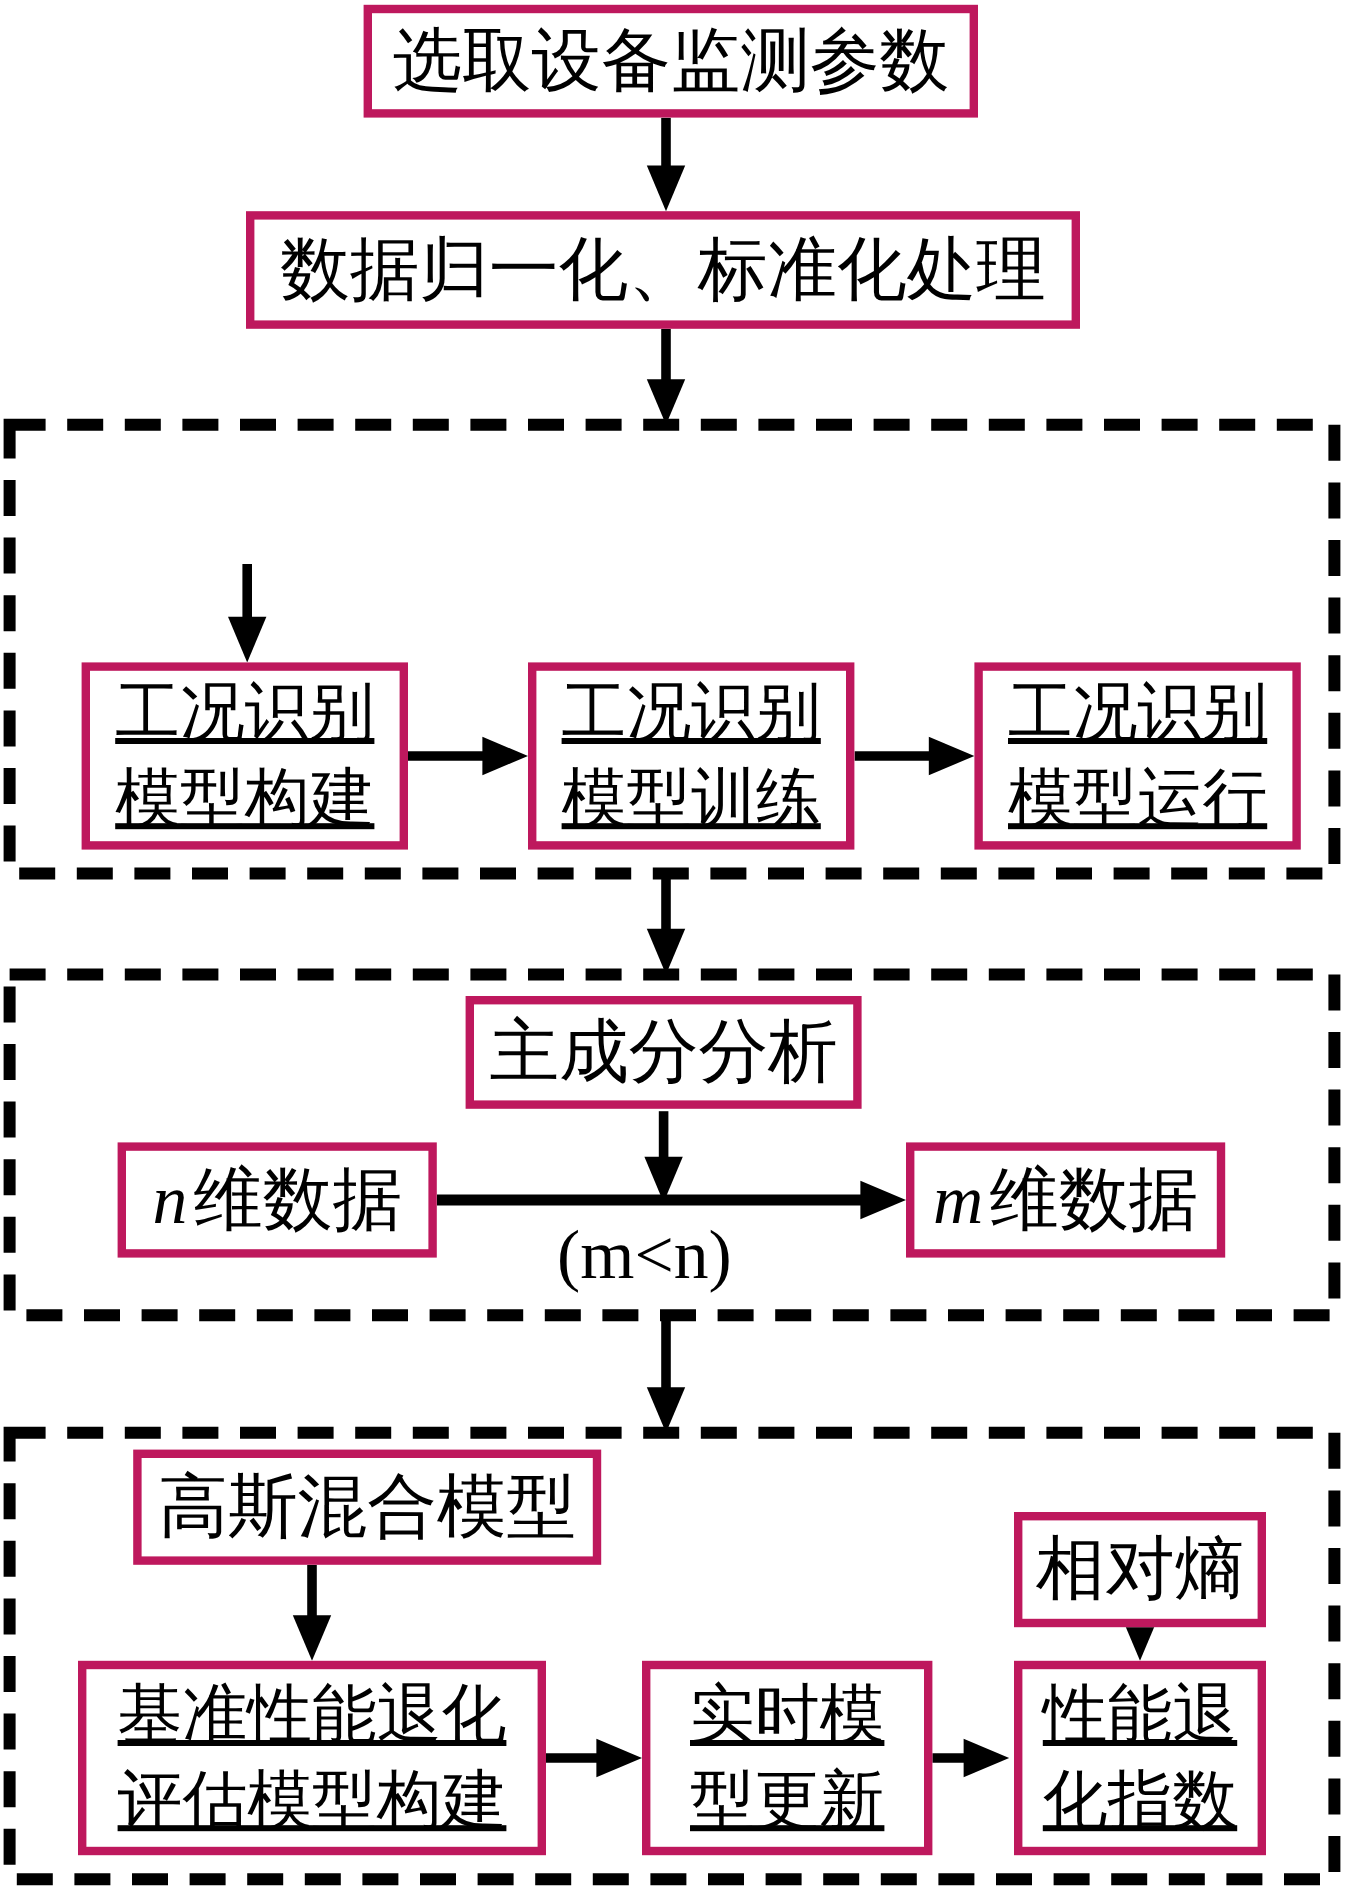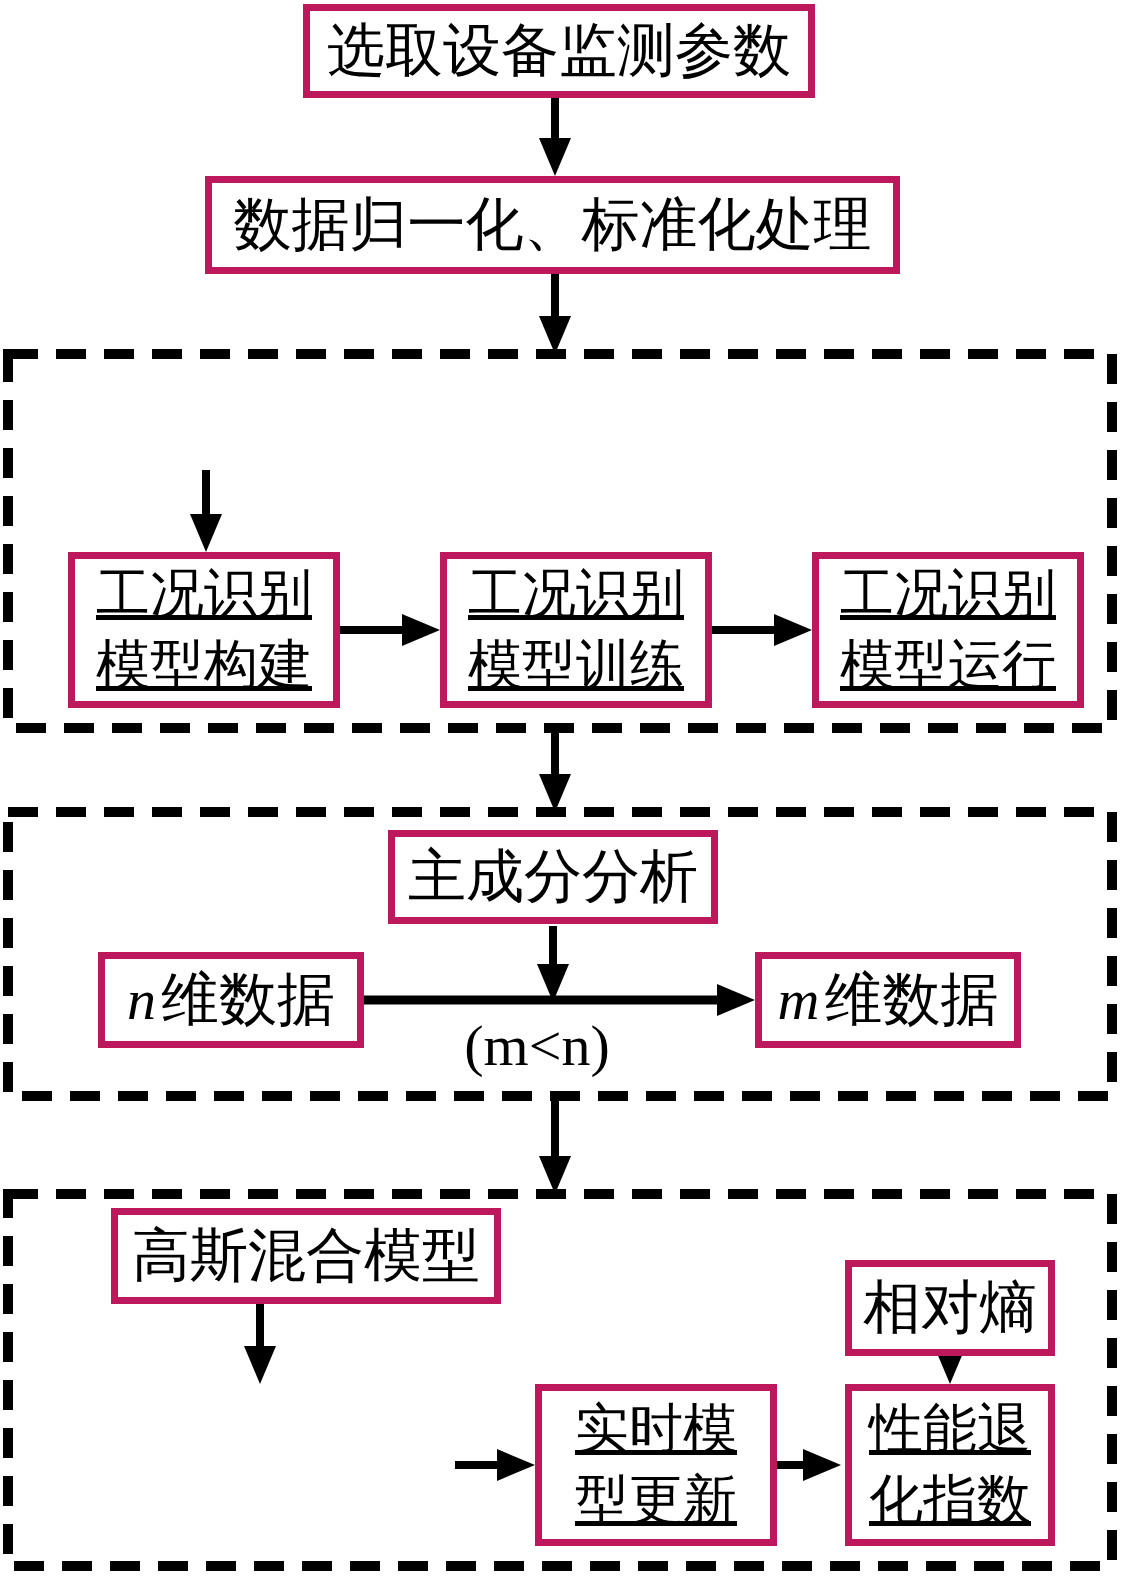--- a/index.html
+++ b/index.html
@@ -139,20 +139,22 @@
   <div class="box fs-lg" style="left:755px; top:952px; width:266px; height:96px;">
     <span class="mvar">m</span><span>维数据</span>
   </div>
 
   <div class="note" style="left:387px; top:1014px; width:300px;">(m&lt;n)</div>
 
   <div class="box fs-lg" style="left:65px; top:1208px; width:390px; height:96px;margin-left:46px;">高斯混合模型</div>
 
   <div class="box fs-lg" style="left:845px; top:1212px; width:210px; height:96px;margin-top:48px;">相对熵</div>
 
+  <div class="box fs-md" style="left:65px; top:1384px; width:390px; height:162px;">基准性能退化
+评估模型构建</div>
 
   <div class="box fs-md" style="left:535px; top:1384px; width:242px; height:162px;">实时模
 型更新</div>
 
   <div class="box fs-md" style="left:845px; top:1384px; width:210px; height:162px;">性能退
 化指数</div>
 
 </div>
 
 </body></html>

